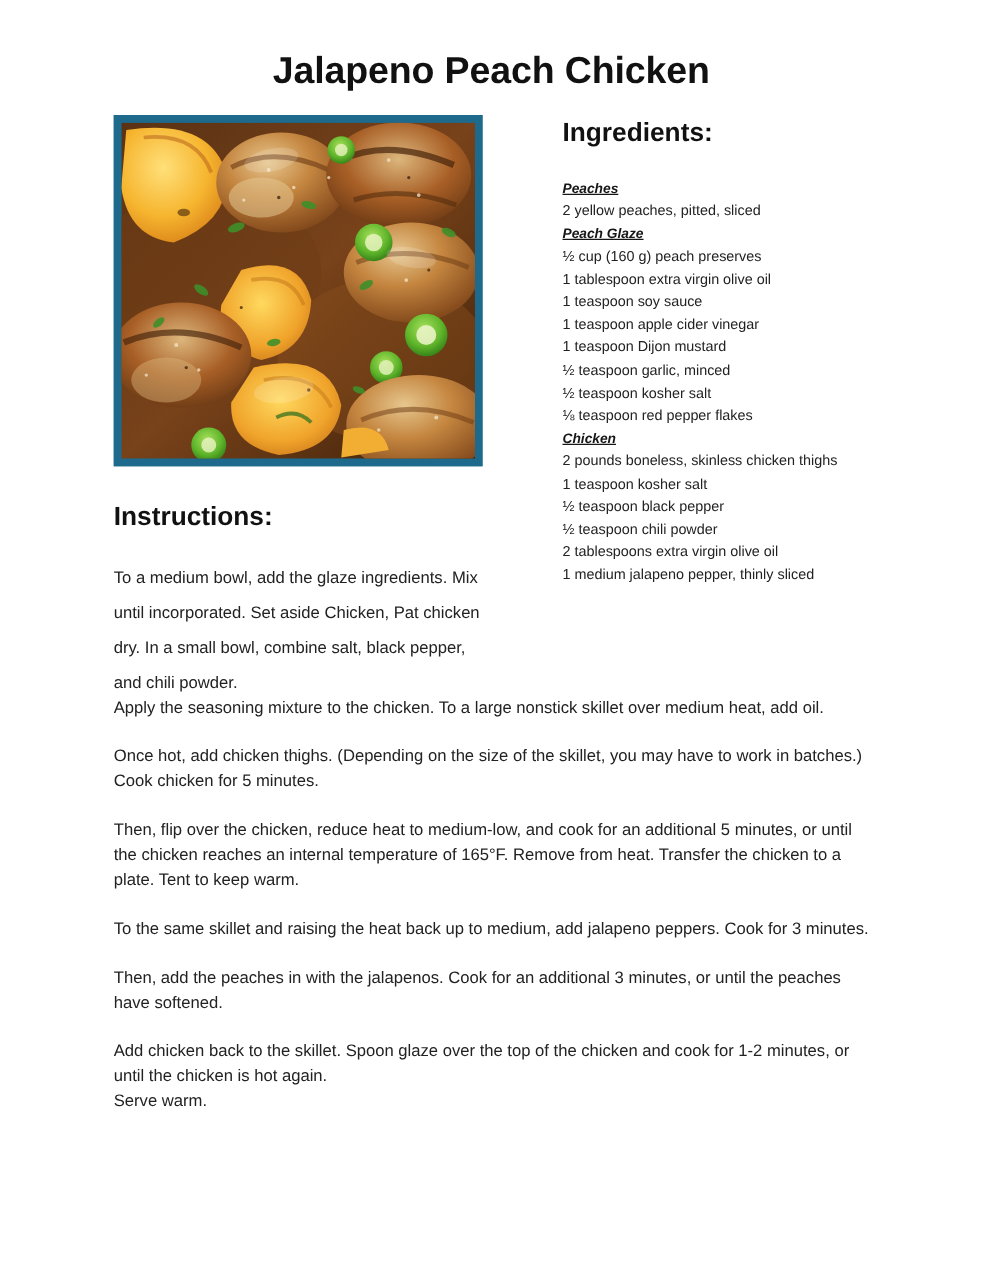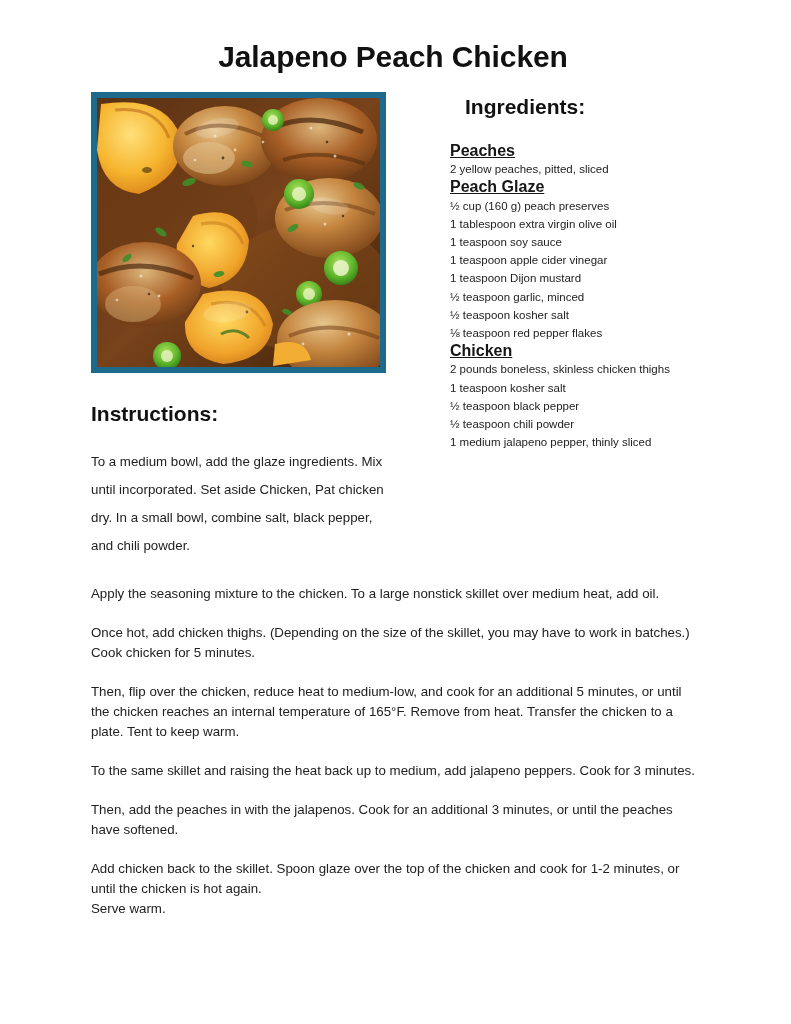--- a/index.html
+++ b/index.html
@@ -51,35 +51,35 @@
   .photo-frame svg { display: block; width: 100%; height: 100%; }
 
   
   .ingredients-heading {
     position: absolute;
     left: 450px;
     top: 95px;
     font-size: 21px;
     font-weight: bold;
     color: #111111;
-    margin-left: 15px;
   }
   .ingredients-list {
     position: absolute;
     left: 450px;
     top: 142px;
     width: 290px;
   }
   .ing-group-title {
-    font-size: 16px;
+    font-size: 11px;
     font-weight: bold;
     text-decoration: underline;
     line-height: 18.2px;
     color: #161616;
     white-space: nowrap;
+    font-style: italic;
   }
   .ing-item {
     font-size: 11.5px;
     line-height: 18.2px;
     color: #222222;
     white-space: nowrap;
   }
 
   
   .instructions-heading {
@@ -95,21 +95,21 @@
     left: 91px;
     top: 448px;
     width: 307px;
     font-size: 13.3px;
     line-height: 28px;
     color: #222222;
   }
   .instr-body {
     position: absolute;
     left: 91px;
-    top: 584px;
+    top: 556px;
     width: 612px;
   }
   .instr-para {
     font-size: 13.3px;
     line-height: 19.6px;
     color: #222222;
     margin: 0 0 19.8px 0;
   }
   .instr-para:last-child { margin-bottom: 16px; }
 </style>
@@ -268,20 +268,21 @@
     <div class="ing-item">1 teaspoon Dijon mustard</div>
     <div class="ing-item">½ teaspoon garlic, minced</div>
     <div class="ing-item">½ teaspoon kosher salt</div>
     <div class="ing-item">⅛ teaspoon red pepper flakes</div>
 
     <div class="ing-group-title">Chicken</div>
     <div class="ing-item">2 pounds boneless, skinless chicken thighs</div>
     <div class="ing-item">1 teaspoon kosher salt</div>
     <div class="ing-item">½ teaspoon black pepper</div>
     <div class="ing-item">½ teaspoon chili powder</div>
+    <div class="ing-item">2 tablespoons extra virgin olive oil</div>
     <div class="ing-item">1 medium jalapeno pepper, thinly sliced</div>
   </div>
 
   <div class="instructions-heading">Instructions:</div>
 
   <div class="instr-first">To a medium bowl, add the glaze ingredients. Mix until incorporated. Set aside Chicken, Pat chicken dry. In a small bowl, combine salt, black pepper, and chili powder.</div>
 
   <div class="instr-body">
     <p class="instr-para">Apply the seasoning mixture to the chicken. To a large nonstick skillet over medium heat, add oil.</p>
     <p class="instr-para">Once hot, add chicken thighs. (Depending on the size of the skillet, you may have to work in batches.) Cook chicken for 5 minutes.</p>

